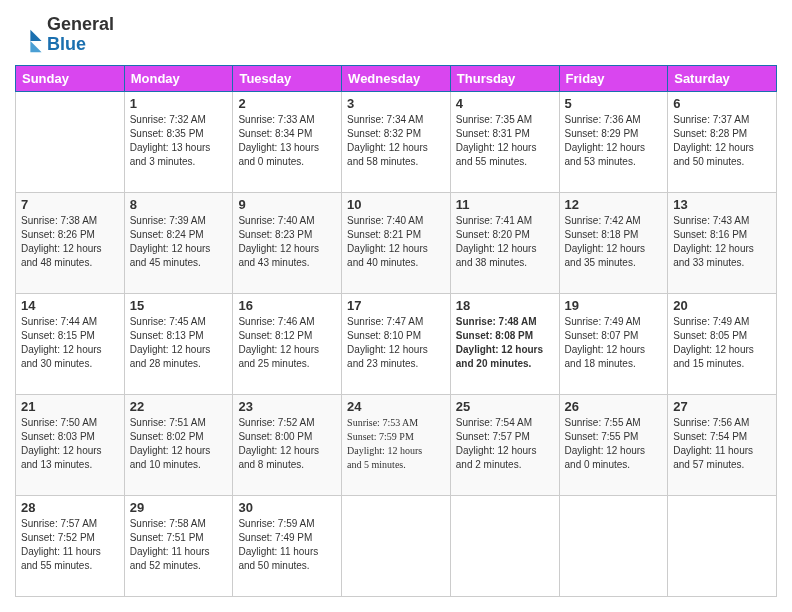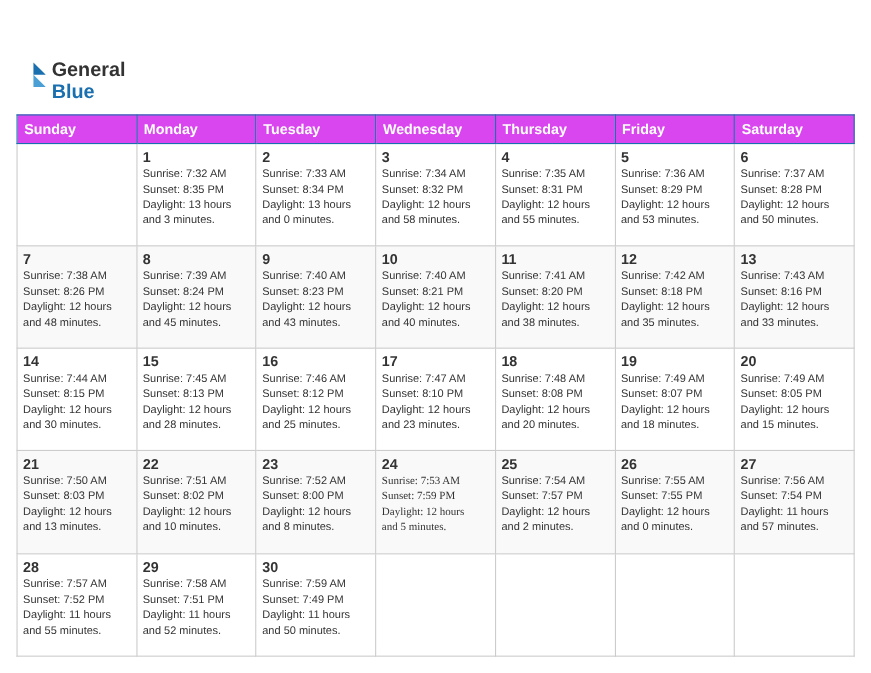--- a/index.html
+++ b/index.html
@@ -19,23 +19,22 @@
       flex-direction: column;
     }
     .header {
       display: flex;
       justify-content: space-between;
       align-items: flex-start;
       margin-bottom: 10px;
     }
     .logo {
       display: flex;
-      align-items: flex-start;
+      align-items: flex-end;
       gap: 4px;
-      margin-top: 39px;
     }
     .logo-text {
       font-size: 18px;
       font-weight: bold;
       color: #333;
       line-height: 1.1;
     }
     .logo-blue { color: #1a6faf; }
     .logo-icon {
       width: 28px;
@@ -248,21 +247,21 @@
           </td>
           <td>
             <div class="day-num">17</div>
             <div class="day-info" style="white-space: pre-line;">Sunrise: 7:47 AM
 Sunset: 8:10 PM
 Daylight: 12 hours
 and 23 minutes.</div>
           </td>
           <td>
             <div class="day-num">18</div>
-            <div class="day-info" style="white-space: pre-line;">Sunrise: 7:48 AM
+            <div class="day-info" style="white-space: pre-line; font-weight: bold;">Sunrise: 7:48 AM
 Sunset: 8:08 PM
 Daylight: 12 hours
 and 20 minutes.</div>
           </td>
           <td>
             <div class="day-num">19</div>
             <div class="day-info" style="white-space: pre-line;">Sunrise: 7:49 AM
 Sunset: 8:07 PM
 Daylight: 12 hours
 and 18 minutes.</div>

